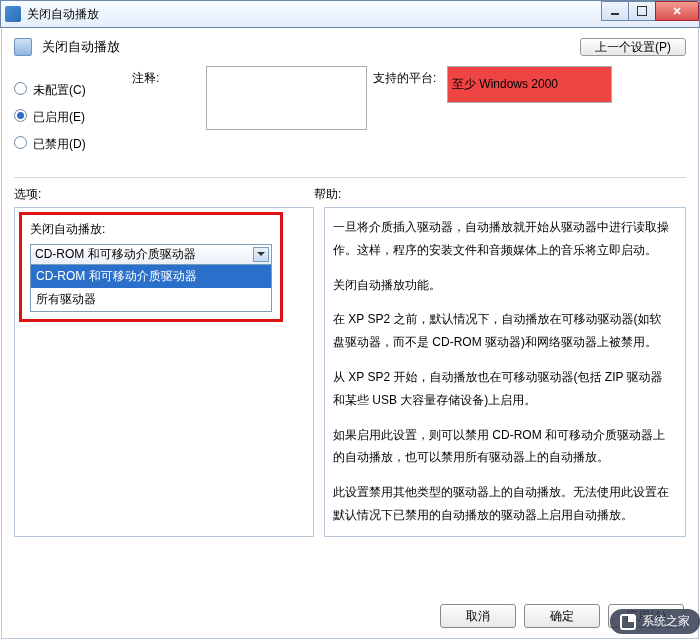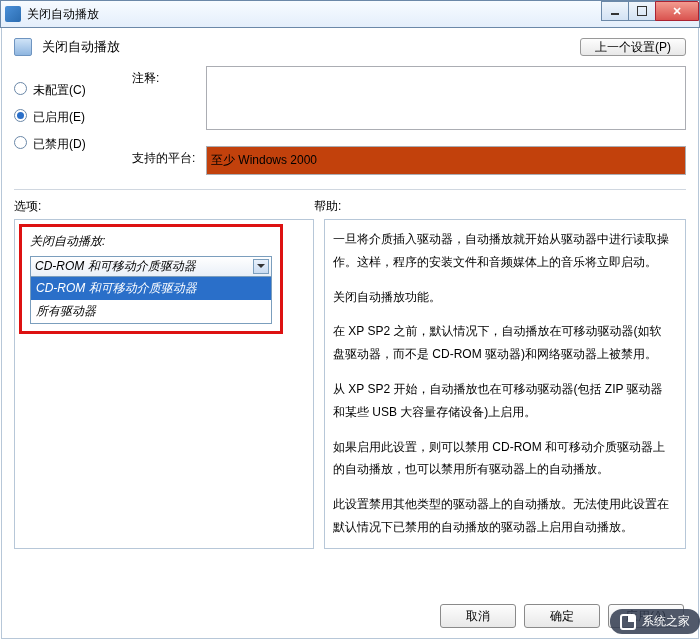--- a/index.html
+++ b/index.html
@@ -21,34 +21,34 @@
   .header-row { display:flex; align-items:center; padding:10px 12px 6px 12px; gap:10px; }
   .header-icon { width:18px; height:18px; background:linear-gradient(#cfe3f7,#8fb6e0); border:1px solid #6e94c0; border-radius:2px; }
   .header-title { font-size:13px; flex:1; }
   .nav-btn { height:18px; padding:0 14px; background:linear-gradient(#fdfdfd,#e8e8e8); border:1px solid #999; border-radius:3px; cursor:pointer; }
 
   .config-area { display:flex; padding:4px 12px 0 12px; gap:18px; }
   .radio-col { width:100px; padding-top:6px; }
   .radio-row { display:flex; align-items:flex-start; gap:6px; margin:10px 0; cursor:pointer; }
   .radio { width:13px; height:13px; border:1px solid #6b88a8; border-radius:50%; display:inline-flex; align-items:center; justify-content:center; background:#fff;}
   .radio.checked::after { content:""; width:7px; height:7px; background:#2a6fc9; border-radius:50%; }
-  .right-col { flex:1; display:flex; flex-direction:column; gap:16px; }
+  .right-col { flex:1; display:flex; flex-direction:row; gap:6px; }
   .field-row { display:flex; gap:10px; align-items:flex-start; }
   .field-label { width:64px; padding-top:4px; }
   .textarea { flex:1; height:64px; border:1px solid #abadb3; background:#fff; resize:none; overflow-y:scroll; padding:2px; }
-  .text-input { flex:1; height:29px; border:1px solid #abadb3; padding:2px 4px; background:#c2410c; }
+  .text-input { flex:1; height:37px; border:1px solid #abadb3; padding:2px 4px; background:#ef4444; }
 
   .divider { height:1px; background:#d0d7e0; margin:14px 12px 4px 12px; }
 
   .headers-row { display:flex; padding:4px 12px; }
   .headers-row > div:first-child { width:300px; }
   
   .lower { display:flex; padding:0 12px; gap:10px; height:330px; }
   .panel { flex:1; border:1px solid #b7c7d8; background:#fff; position:relative; }
-  .panel.left { flex:0 0 300px;font-style:italic; }
+  .panel.left { flex:0 0 300px; }
 
   .red-box { position:absolute; left:4px; top:4px; right:30px; height:110px; border:3px solid #d11; padding:6px 8px; }
   .opt-label { margin-bottom:6px; }
   .combo { border:1px solid #7b9ebd; height:21px; display:flex; align-items:center; padding:0 4px; background:linear-gradient(#fff,#e9eff7); position:relative; cursor:pointer; }
   .combo .arrow { position:absolute; right:2px; top:2px; width:16px; height:15px; background:linear-gradient(#eaf1fb,#c9dbf1); border:1px solid #7b9ebd; display:flex; align-items:center; justify-content:center;}
   .combo .arrow::after { content:""; border:4px solid transparent; border-top-color:#333; margin-top:3px;}
   .dropdown { border:1px solid #7b9ebd; border-top:none; background:#fff; }
   .dd-item { padding:3px 5px; cursor:pointer; }
   .dd-item.sel { background:#2a6fc9; color:#fff; }
 

